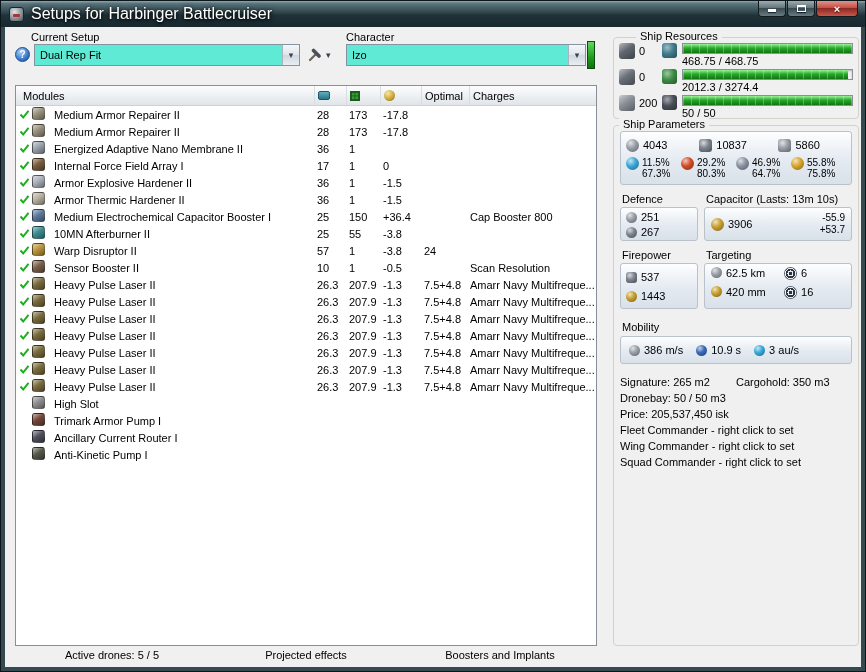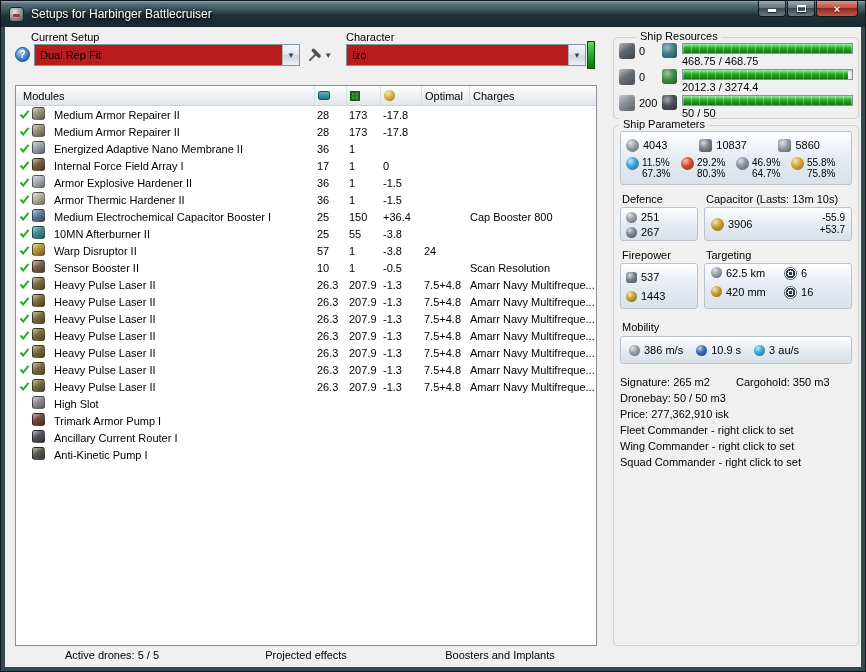--- a/index.html
+++ b/index.html
@@ -5,39 +5,39 @@
   * { box-sizing: border-box; margin: 0; padding: 0; }
   body { width: 866px; height: 672px; font-family: "Liberation Sans", "DejaVu Sans", sans-serif; font-size: 11px; color: #000; }
   .window { width: 866px; height: 672px; position: relative; background: #35494f; border: 1px solid #0b171a; overflow: hidden; }
 
   
   .titlebar { height: 26px; display: flex; align-items: center; padding: 0 8px;
     background: linear-gradient(#8fa6ac 0%, #5a757d 10%, #33494f 42%, #1f3238 55%, #182a30 100%); }
   .app-icon { width: 15px; height: 15px; border-radius: 3px; flex: 0 0 auto;
     background: radial-gradient(circle at 35% 30%, #dfe5e8, #8a949a 55%, #4a545a); border: 1px solid #222; position: relative; }
   .app-icon::after { content:""; position:absolute; left:3px; top:6px; width:7px; height:3px; background:#a33; border-radius:1px; }
-  .title { color: #fff; font-size: 12px; margin-left: 7px; text-shadow: 0 1px 3px #000, 0 0 6px rgba(0,0,0,.7); }
+  .title { color: #fff; font-size: 16px; margin-left: 7px; text-shadow: 0 1px 3px #000, 0 0 6px rgba(0,0,0,.7); }
   .win-controls { position: absolute; right: 7px; top: 0; display: flex; }
   .wbtn { width: 28px; height: 16px; margin-left: 1px; border: 1px solid #101b1f; border-top: none; border-radius: 0 0 4px 4px;
     background-color: #51666d;
     background-image: linear-gradient(rgba(255,255,255,.45), rgba(255,255,255,.10) 45%, rgba(0,0,0,.28) 50%, rgba(255,255,255,.14));
     display: flex; align-items: center; justify-content: center; color: #fff; cursor: default; }
   .wbtn.close { width: 42px; background-color: #c23b30; font-size: 11px; font-weight: bold; text-shadow: 0 1px 2px #600; }
   .glyph-min { width: 8px; height: 3px; background: #fff; box-shadow: 0 1px 1px #123; margin-top: 4px; }
   .glyph-max { width: 9px; height: 7px; border: 1px solid #fff; border-top: 2px solid #fff; box-shadow: 0 1px 1px #123; }
 
   
   .content { position: absolute; left: 4px; right: 4px; top: 26px; bottom: 4px; background: #f0f0f0; }
   .lbl { position: absolute; white-space: nowrap; }
 
   .help-btn { position: absolute; left: 10px; top: 20px; width: 15px; height: 15px; border-radius: 50%;
     background: radial-gradient(circle at 35% 28%, #a8d0f8, #3a78c8 62%, #1a4a90); border: 1px solid #194a85;
     color: #fff; font-weight: bold; font-size: 10px; display: flex; align-items: center; justify-content: center; }
 
-  .combo { position: absolute; height: 22px; background: #b91c1c; border: 1px solid #8593a3; display: flex; align-items: center; }
+  .combo { position: absolute; height: 22px; background: #5eead4; border: 1px solid #8593a3; display: flex; align-items: center; }
   .combo-val { flex: 1; padding-left: 5px; white-space: nowrap; overflow: hidden; }
   .combo-arrow { width: 17px; align-self: stretch; border-left: 1px solid #aab4c0; color: #39424e; font-size: 9px;
     background: linear-gradient(#f5f7f9, #e0e6ec 48%, #cfd7df 52%, #e9eef3); display: flex; align-items: center; justify-content: center; }
 
   .tool-btn { position: absolute; left: 299px; top: 18px; width: 38px; height: 20px; display: flex; align-items: center; gap: 4px; padding-left: 3px; }
   .tool-btn .small-arrow { font-size: 9px; color: #39424e; }
   .char-indicator { position: absolute; left: 582px; top: 14px; width: 8px; height: 28px;
     background: linear-gradient(#62d862, #1f9a1f 60%, #137013); border: 1px solid #0a4d0a; }
 
   
@@ -679,21 +679,21 @@
 
       <div class="info">
         <div class="info-line">
           <span class="w1">Signature: 265 m2</span>
           <span>Cargohold: 350 m3</span>
         </div>
         <div class="info-line">
             <span>Dronebay: 50 / 50 m3</span>
           </div>
         <div class="info-line">
-            <span>Price: 277,362,910 isk</span>
+            <span>Price: 205,537,450 isk</span>
           </div>
         <div class="info-line">
             <span>Fleet Commander - right click to set</span>
           </div>
         <div class="info-line">
             <span>Wing Commander - right click to set</span>
           </div>
         <div class="info-line">
             <span>Squad Commander - right click to set</span>
           </div>

